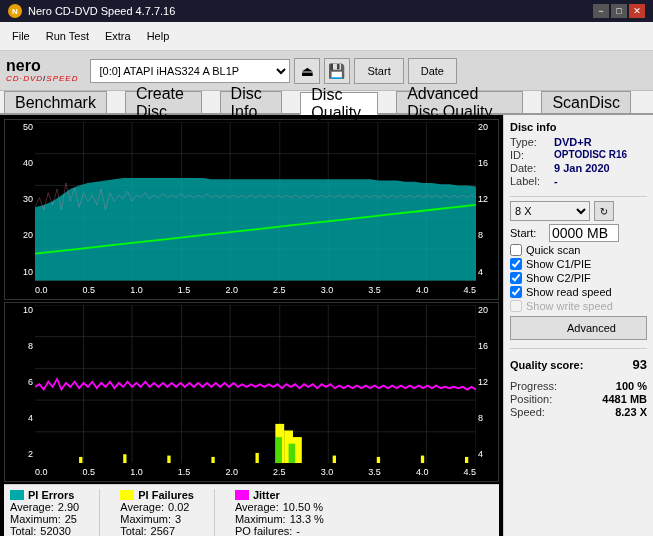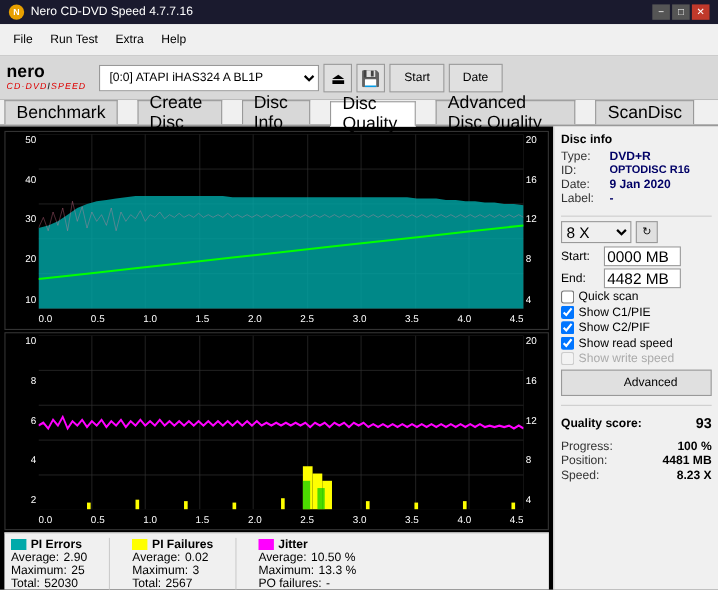--- a/index.html
+++ b/index.html
@@ -57,21 +57,21 @@
     .right-panel { width: 150px; background: #f0f0f0; padding: 6px; border-left: 1px solid #ccc; display: flex; flex-direction: column; gap: 4px; font-size: 11px; overflow-y: auto; }
     
     .panel-section { margin-bottom: 4px; }
     .panel-section-title { font-weight: bold; font-size: 11px; margin-bottom: 3px; }
     
     .info-row { display: flex; gap: 4px; margin-bottom: 1px; }
     .info-label { color: #333; min-width: 40px; }
     .info-value { color: #000066; font-weight: bold; }
     
     .settings-row { display: flex; align-items: center; gap: 4px; margin-bottom: 3px; }
-    .speed-select { height: 20px; width: 64px; font-size: 14px; border: 1px solid #999; }
+    .speed-select { height: 20px; width: 80px; font-size: 11px; border: 1px solid #999; }
     .refresh-btn { width: 20px; height: 20px; background: #e0e0e0; border: 1px solid #999; cursor: pointer; font-size: 10px; display: flex; align-items: center; justify-content: center; }
     
     .mb-field { height: 18px; width: 70px; font-size: 14px; border: 1px solid #999; background: white; padding: 0 2px; }
     .mb-row { display: flex; align-items: center; gap: 4px; margin-bottom: 2px; }
     .mb-label { min-width: 35px; }
     
     .checkbox-row { display: flex; align-items: center; gap: 4px; margin-bottom: 2px; }
     .checkbox-row input[type=checkbox] { width: 12px; height: 12px; }
     
     .advanced-btn { width: 100%; height: 24px; background: #e0e0e0; border: 1px solid #999; cursor: pointer; font-size: 11px; margin-top: 2px; padding-left: 26px; }
@@ -355,24 +355,20 @@
           <option>2 X</option>
           <option>4 X</option>
           <option>16 X</option>
         </select>
         <div class="refresh-btn">↻</div>
       </div>
       <div class="mb-row">
         <span class="mb-label">Start:</span>
         <input class="mb-field" type="text" value="0000 MB" style="">
       </div>
-      <div class="mb-row">
-        <span class="mb-label">End:</span>
-        <input class="mb-field" type="text" value="4482 MB" style="">
-      </div>
       <div class="checkbox-row">
         <input type="checkbox" style="">
         <span>Quick scan</span>
       </div>
       <div class="checkbox-row">
         <input type="checkbox" checked="" style="">
         <span>Show C1/PIE</span>
       </div>
       <div class="checkbox-row">
         <input type="checkbox" checked="" style="">

